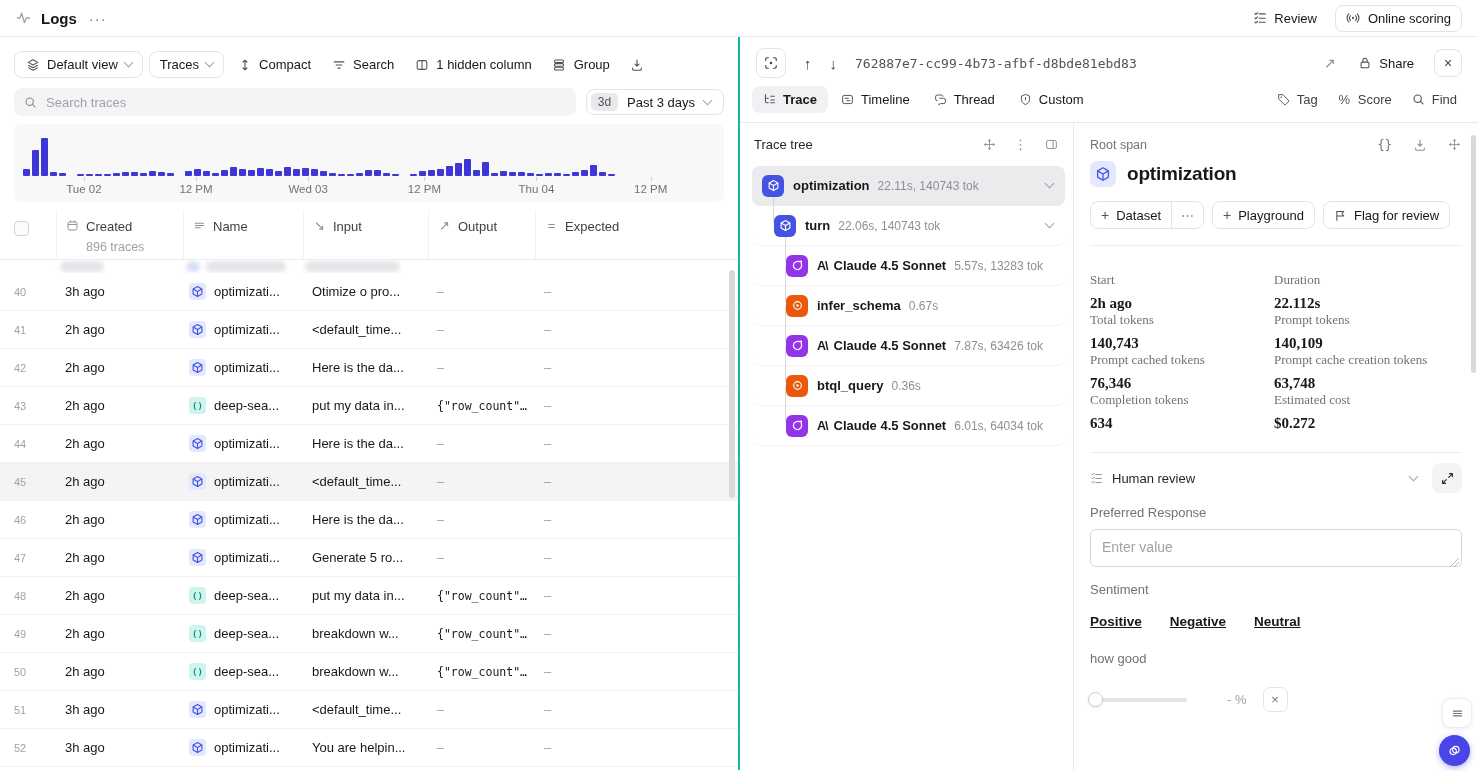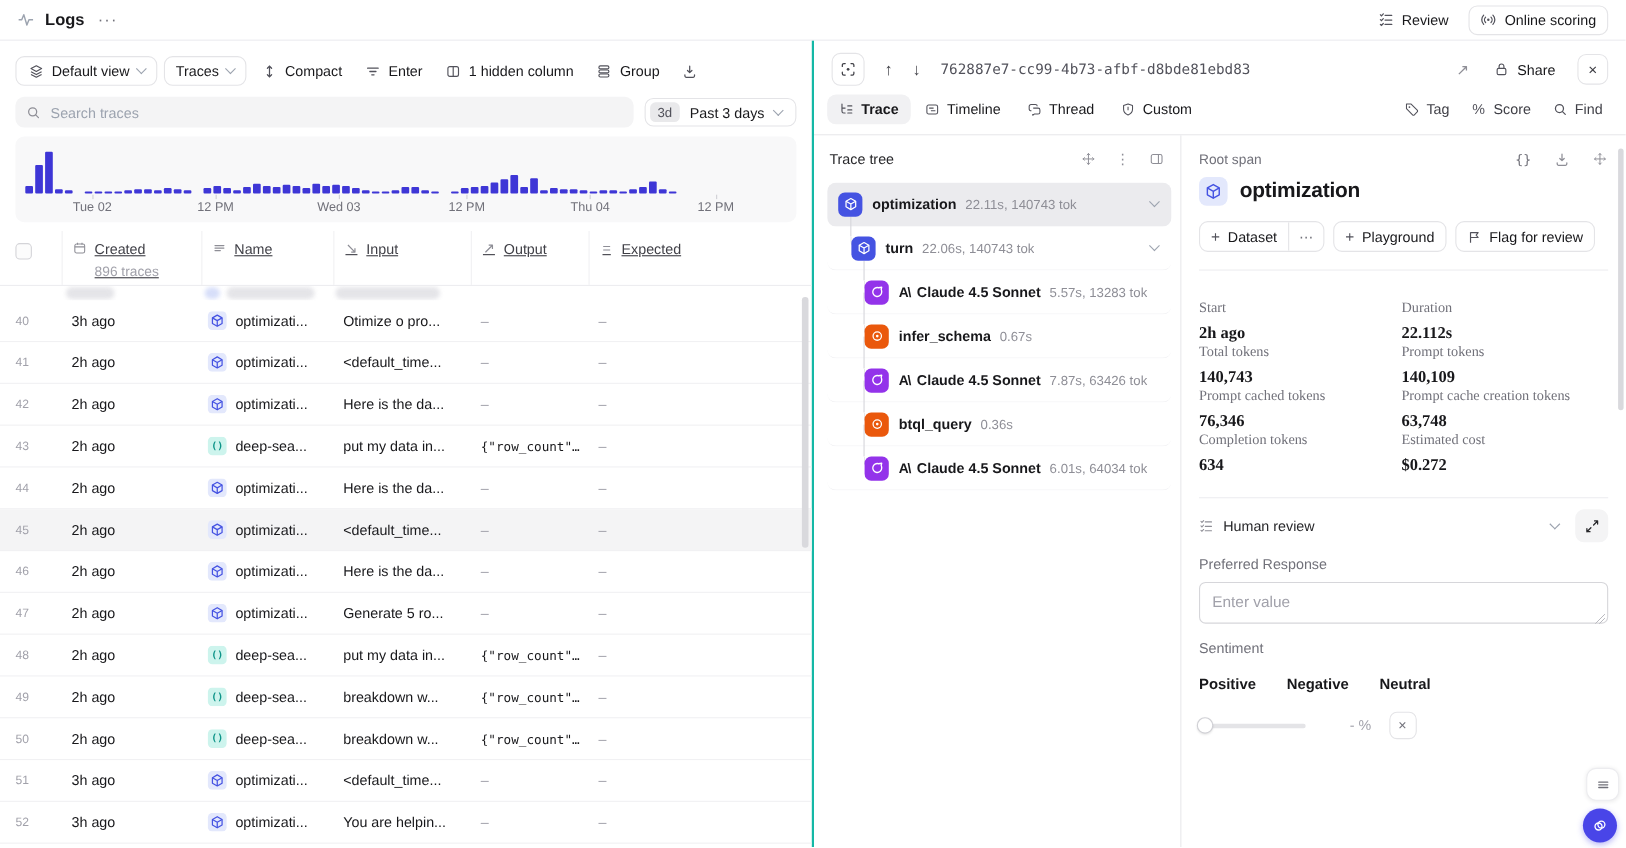--- a/index.html
+++ b/index.html
@@ -33,21 +33,21 @@
   .hist { margin:2px 14px 8px; background:#f8f8f9; border-radius:8px; padding:12px 9px 2px; height:78px; }
   .bars { display:flex; align-items:flex-end; gap:2px; height:40px; }
   .bar { width:7px; background:#3e36d6; border-radius:1px; flex:none; }
   .hist-axis { position:relative; height:22px; margin-top:1px; color:#71717a; font-size:11.5px; }
   .hist-tick { position:absolute; top:0; width:1px; height:4px; background:#cfcfd4; }
   .hist-label { position:absolute; top:6px; transform:translateX(-50%); white-space:nowrap; }
   
   .table { flex:1; position:relative; overflow:hidden; }
   .grid-cols { display:grid; grid-template-columns:56px 127px 120px 125px 107px 1fr; }
   .thead { height:50px; border-bottom:1px solid #ededf0; color:#3f3f46; }
-  .th { display:flex; align-items:flex-start; gap:7px; padding-top:9px; border-left:1px solid #f1f1f3; padding-left:9px; font-weight:500;text-decoration:underline; }
+  .th { display:flex; align-items:flex-start; gap:7px; padding-top:9px; border-left:1px solid #f1f1f3; padding-left:9px; font-weight:500; }
   .th.first { border-left:none; padding-left:14px; }
   .th .sub { color:#a1a1aa; font-weight:400; font-size:12.5px; margin-top:6px; }
   .checkbox { width:15px; height:15px; border:1px solid #d4d4d8; border-radius:4px; background:#fcfcfc; margin-top:2px; }
   .skeleton-strip { height:13px; position:relative; overflow:hidden; }
   .blob { position:absolute; top:1px; height:11px; border-radius:6px; background:#dcdce1; filter:blur(2px); opacity:.75; }
   .blob.blue { background:#c9d3f7; }
   .trow { height:38px; align-items:center; border-bottom:1px solid #f1f1f3; cursor:pointer; }
   .trow.selected { background:#f4f4f5; }
   .num { color:#a1a1aa; font-size:11px; padding-left:14px; }
   .cell { overflow:hidden; white-space:nowrap; text-overflow:ellipsis; padding-left:9px; padding-right:6px; }
@@ -107,21 +107,21 @@
   .metrics-grid { display:grid; grid-template-columns:184px 1fr; padding:16px 0 8px;font-family:Liberation Serif, serif; }
   .metric .label { color:#71717a; margin-bottom:7px; }
   .metric .value { font-size:15px; font-weight:600; }
   .expand-btn { width:30px; height:30px; background:#f4f4f5; border-radius:8px; border:none; display:flex; align-items:center; justify-content:center; color:#27272a; cursor:pointer; margin-left:6px; }
   .field-label { color:#71717a; margin:12px 0 9px; }
   .ta-wrap { position:relative; }
   textarea { width:100%; height:38px; border:1px solid #d6d6da; border-radius:6px; padding:9px 11px; font-family:inherit; font-size:14px; color:#18181b; resize:none; outline:none; }
   textarea::placeholder { color:#a1a1aa; }
   .grip { position:absolute; right:3px; bottom:3px; width:9px; height:9px; background:
       linear-gradient(135deg, transparent 48%, #b9b9bf 48%, #b9b9bf 55%, transparent 55%, transparent 68%, #b9b9bf 68%, #b9b9bf 75%, transparent 75%); }
-  .sentiments { display:flex; gap:28px; padding:8px 0 6px; }
+  .sentiments { display:flex; gap:28px; padding:8px 0 6px;text-decoration:underline; }
   .sent-btn { font-weight:600; background:none; border:none; font-size:13.5px; color:#18181b; cursor:pointer; font-family:inherit; }
   .slider-row { display:flex; align-items:center; padding:12px 0; }
   .slider { width:97px; height:4px; background:#e4e4e7; border-radius:2px; position:relative; cursor:pointer; }
   .thumb { position:absolute; left:-2px; top:-6px; width:15px; height:15px; border-radius:50%; background:#fff; border:1px solid #d0d0d5; box-shadow:0 1px 2px rgba(0,0,0,.1); }
   .slider-val { color:#a1a1aa; margin-left:40px; }
   .clear-btn { width:25px; height:25px; border:1px solid #e4e4e7; border-radius:7px; background:#fff; color:#71717a; display:flex; align-items:center; justify-content:center; margin-left:16px; cursor:pointer; font-size:13px; }
   
   .float-menu { position:absolute; right:6px; top:698px; width:30px; height:30px; background:#fff; border:1px solid #ececef; border-radius:9px; box-shadow:0 1px 4px rgba(0,0,0,.08); display:flex; align-items:center; justify-content:center; color:#71717a; cursor:pointer; }
   .float-blue { position:absolute; right:8px; top:735px; width:31px; height:31px; border-radius:50%; background:#4945e8; display:flex; align-items:center; justify-content:center; cursor:pointer; box-shadow:0 2px 6px rgba(73,69,232,.4); }
   .page-scroll { position:absolute; right:2px; top:135px; width:5px; height:238px; background:#d9d9dd; border-radius:3px; }
@@ -184,21 +184,21 @@
             </svg>
         </span>
         <span>Compact</span>
       </button>
       <button class="btn ghost">
         <span class="icon">
           <svg viewBox="0 0 16 16" width="14" height="14" fill="none" stroke="currentColor" stroke-width="1.3" stroke-linecap="round">
               <path d="M2.5 4.5h11M4.8 8h6.4M6.8 11.5h2.4"></path>
             </svg>
         </span>
-        <span>Enter</span>
+        <span>Search</span>
       </button>
       <button class="btn ghost">
         <span class="icon">
           <svg viewBox="0 0 16 16" width="14" height="14" fill="none" stroke="currentColor" stroke-width="1.2">
               <rect x="2.5" y="3" width="11" height="10" rx="2"></rect>
               <line x1="8" y1="3" x2="8" y2="13"></line>
             </svg>
         </span>
         <span>1 hidden column</span>
       </button>
@@ -862,20 +862,21 @@
           <div class="ta-wrap">
             <textarea placeholder="Enter value" style=""></textarea>
             <div class="grip"></div>
           </div>
           <div class="field-label">Sentiment</div>
           <div class="sentiments">
               <button class="sent-btn">Positive</button>
               <button class="sent-btn">Negative</button>
               <button class="sent-btn">Neutral</button>
             </div>
+          <div class="field-label" style="margin-top:16px;">how good</div>
           <div class="slider-row">
             <div class="slider">
                 <div class="thumb"></div>
               </div>
             <span class="slider-val">- %</span>
             <button class="clear-btn">×</button>
           </div>
         </div>
       </div>
     </div>

